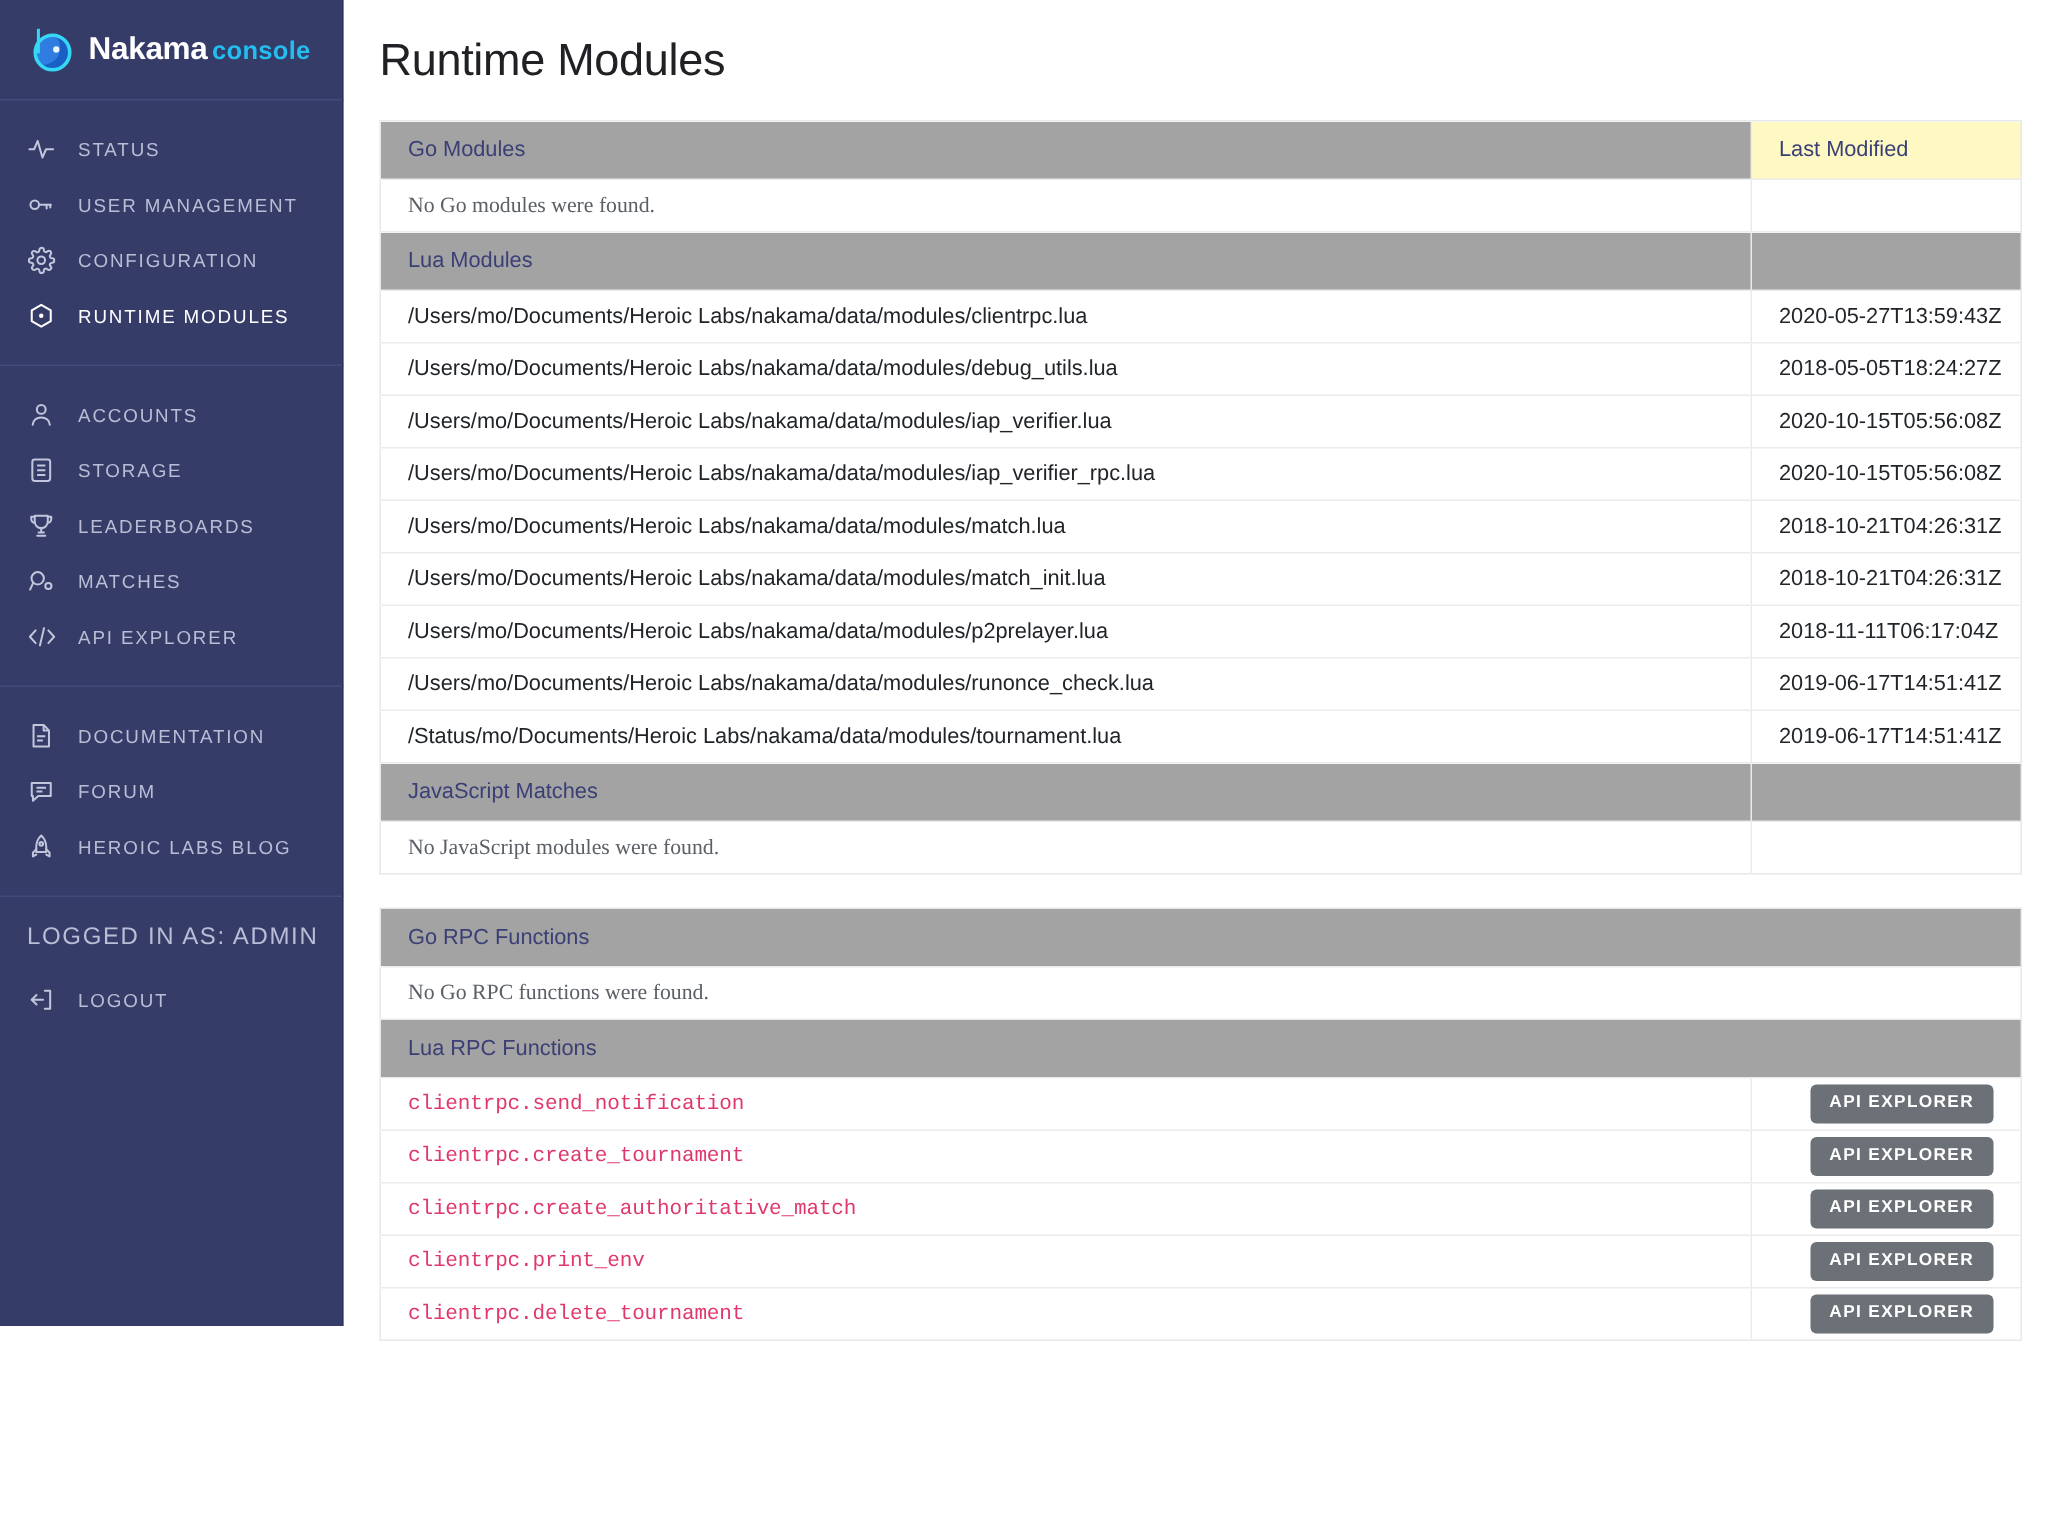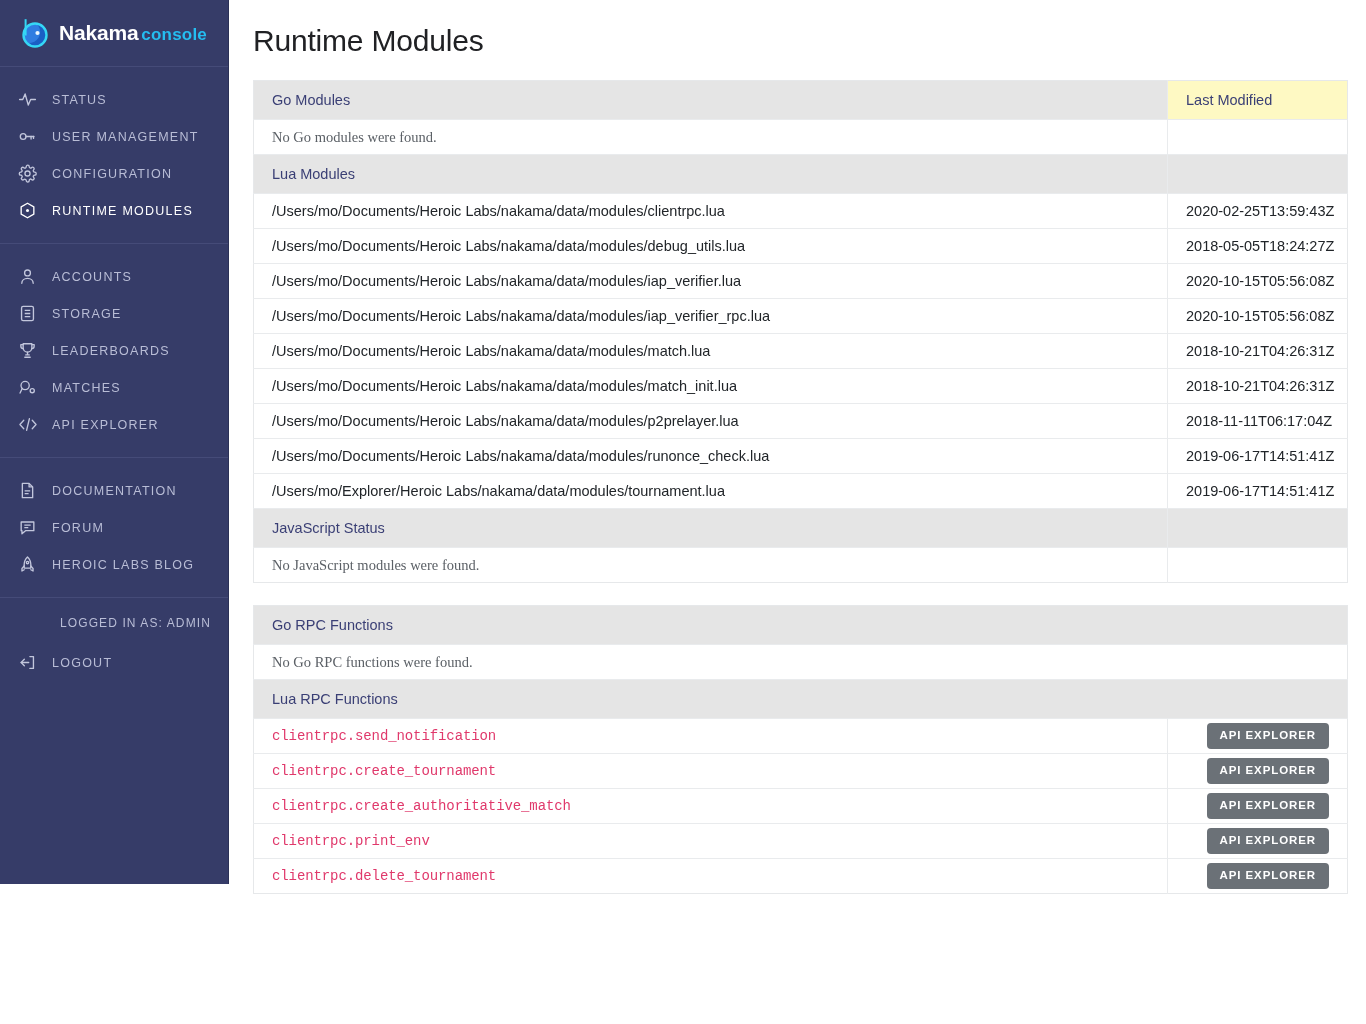--- a/index.html
+++ b/index.html
@@ -97,26 +97,25 @@
     color: #c2c6dc;
   }
   .nav-item.active .nav-icon { color: #ffffff; }
   .nav-icon svg { display: block; }
 
   .sidebar-footer {
     border-top: 1px solid #454b78;
     padding: 18px 0 10px 0;
   }
   .logged-in {
-    font-size: 12px;
+    font-size: 16px;
     letter-spacing: 1.1px;
     color: #b9bdd6;
     padding: 0 0 14px 18px;
     text-transform: uppercase;
-    margin-left: 42px;
   }
 
   
   .main {
     flex: 1;
     height: 1024px;
     background: #ffffff;
     padding: 0 24px 0 24px;
     overflow: hidden;
   }
@@ -164,21 +163,21 @@
     font-size: 14.5px;
     color: #212529;
     vertical-align: middle;
     overflow: hidden;
     white-space: nowrap;
   }
   .table tr:first-child td { border-top: none; }
   .table td:last-child { border-right: none; }
 
   .table td.group-head {
-    background: #e5e5e5;
+    background: #a3a3a3;
     color: #3a3f75;
     font-size: 14.5px;
     height: 39px;
   }
   .table td.col-head {
     background: #fef9c3;
     color: #3a3f75;
     font-size: 14.5px;
     height: 39px;
   }
@@ -415,21 +414,21 @@
           <td class="muted">No Go modules were found.</td>
           <td></td>
         </tr>
         <tr>
           <td class="group-head">Lua Modules</td>
           <td class="group-head"></td>
         </tr>
 
         <tr>
           <td>/Users/mo/Documents/Heroic Labs/nakama/data/modules/clientrpc.lua</td>
-          <td class="ts">2020-02-25T13:59:43Z</td>
+          <td class="ts">2020-05-27T13:59:43Z</td>
         </tr>
         <tr>
           <td>/Users/mo/Documents/Heroic Labs/nakama/data/modules/debug_utils.lua</td>
           <td class="ts">2018-05-05T18:24:27Z</td>
         </tr>
         <tr>
           <td>/Users/mo/Documents/Heroic Labs/nakama/data/modules/iap_verifier.lua</td>
           <td class="ts">2020-10-15T05:56:08Z</td>
         </tr>
         <tr>
@@ -446,26 +445,26 @@
         </tr>
         <tr>
           <td>/Users/mo/Documents/Heroic Labs/nakama/data/modules/p2prelayer.lua</td>
           <td class="ts">2018-11-11T06:17:04Z</td>
         </tr>
         <tr>
           <td>/Users/mo/Documents/Heroic Labs/nakama/data/modules/runonce_check.lua</td>
           <td class="ts">2019-06-17T14:51:41Z</td>
         </tr>
         <tr>
-          <td>/Users/mo/Explorer/Heroic Labs/nakama/data/modules/tournament.lua</td>
+          <td>/Status/mo/Documents/Heroic Labs/nakama/data/modules/tournament.lua</td>
           <td class="ts">2019-06-17T14:51:41Z</td>
         </tr>
 
         <tr>
-          <td class="group-head">JavaScript Status</td>
+          <td class="group-head">JavaScript Matches</td>
           <td class="group-head"></td>
         </tr>
         <tr>
           <td class="muted">No JavaScript modules were found.</td>
           <td></td>
         </tr>
       </tbody>
     </table>
 
 

